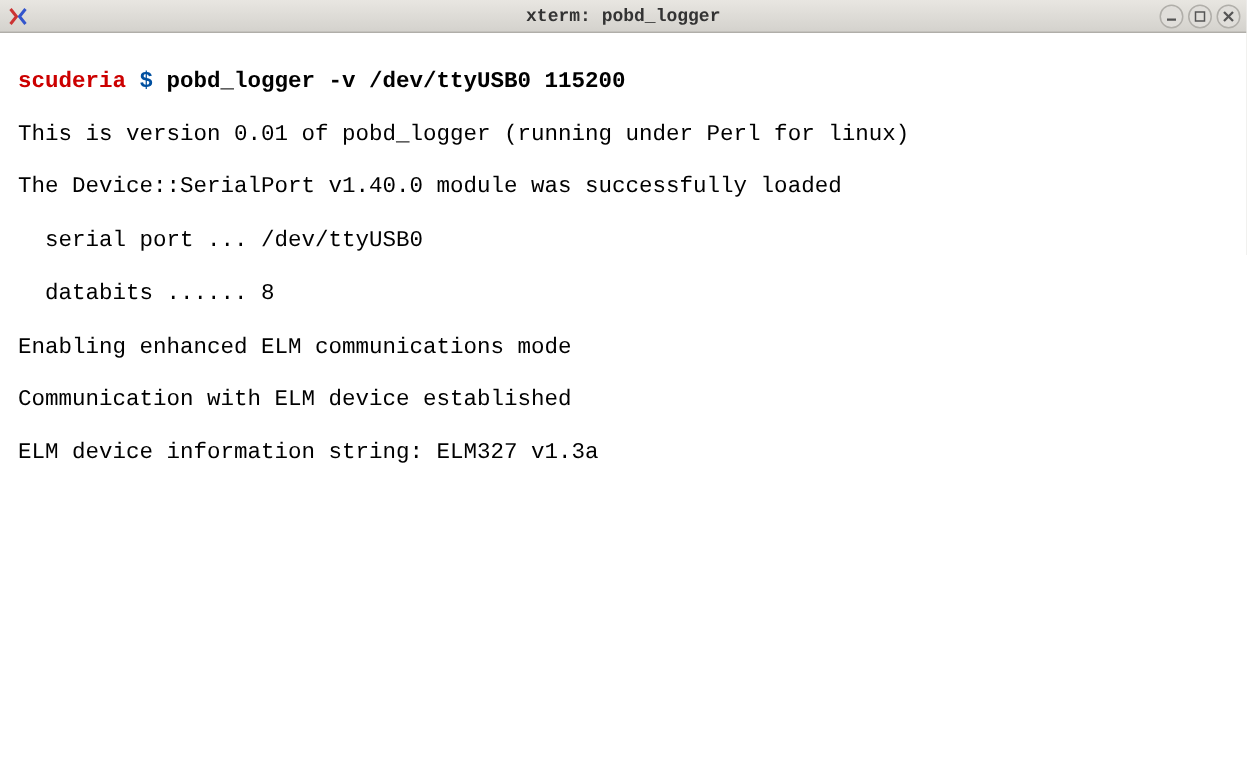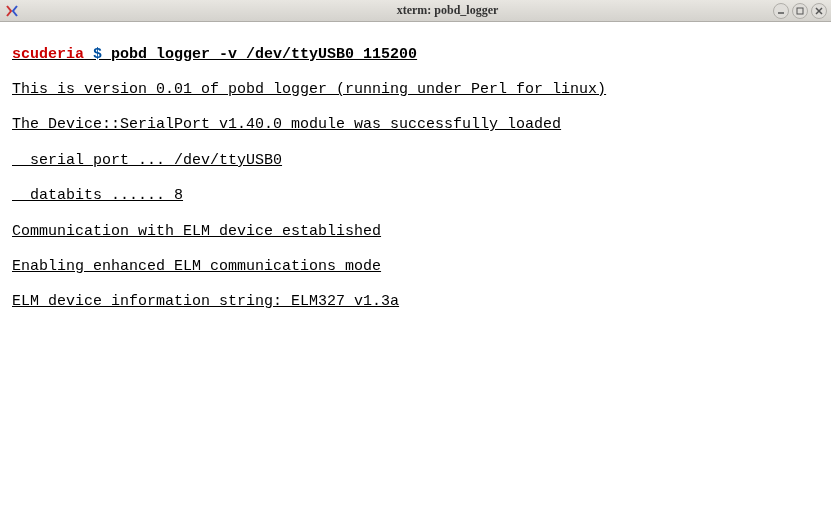--- a/index.html
+++ b/index.html
@@ -29,25 +29,24 @@
       height: 16px;
       margin-right: 4px;
       display: flex;
       align-items: center;
       justify-content: center;
     }
     .titlebar-title {
       position: absolute;
       left: 50%;
       transform: translateX(-50%);
-      font-family: Liberation Serif, serif;
+      font-family: Liberation Mono, monospace;
       font-size: 12px;
       font-weight: bold;
       color: #333;
-      margin-left: 32px;
     }
     .window-controls {
       margin-left: auto;
       display: flex;
       gap: 3px;
     }
     .window-btn {
       width: 16px;
       height: 16px;
       border-radius: 50%;
@@ -64,21 +63,20 @@
       background: #ffffff;
       width: 100%;
       height: calc(100% - 22px);
       padding: 6px 12px;
       font-family: "Courier New", monospace;
       font-size: 15px;
       line-height: 1.18;
       color: #000;
       overflow: hidden;
       white-space: pre;
-      text-decoration: underline;
     }
     .prompt-host {
       color: #cc0000;
       font-weight: bold;
     }
     .prompt-sep {
       color: #0050a0;
       font-weight: bold;
     }
     .cmd {
@@ -119,22 +117,22 @@
     </div>
   </div>
 </div>
 
 <div class="terminal">
 <div class="line"><span class="prompt-host">scuderia</span><span class="prompt-sep"> $ </span><span class="cmd">pobd_logger -v /dev/ttyUSB0 115200</span></div>
 <div class="line">This is version 0.01 of pobd_logger (running under Perl for linux)</div>
 <div class="line">The Device::SerialPort v1.40.0 module was successfully loaded</div>
 <div class="line">  serial port ... /dev/ttyUSB0</div>
 <div class="line">  databits ...... 8</div>
+<div class="line">Enabling enhanced ELM communications mode</div>
 <div class="line">Communication with ELM device established</div>
-<div class="line">Enabling enhanced ELM communications mode</div>
 <div class="line">ELM device information string: ELM327 v1.3a</div>
 
 
 
 
 
 
 
 
 

